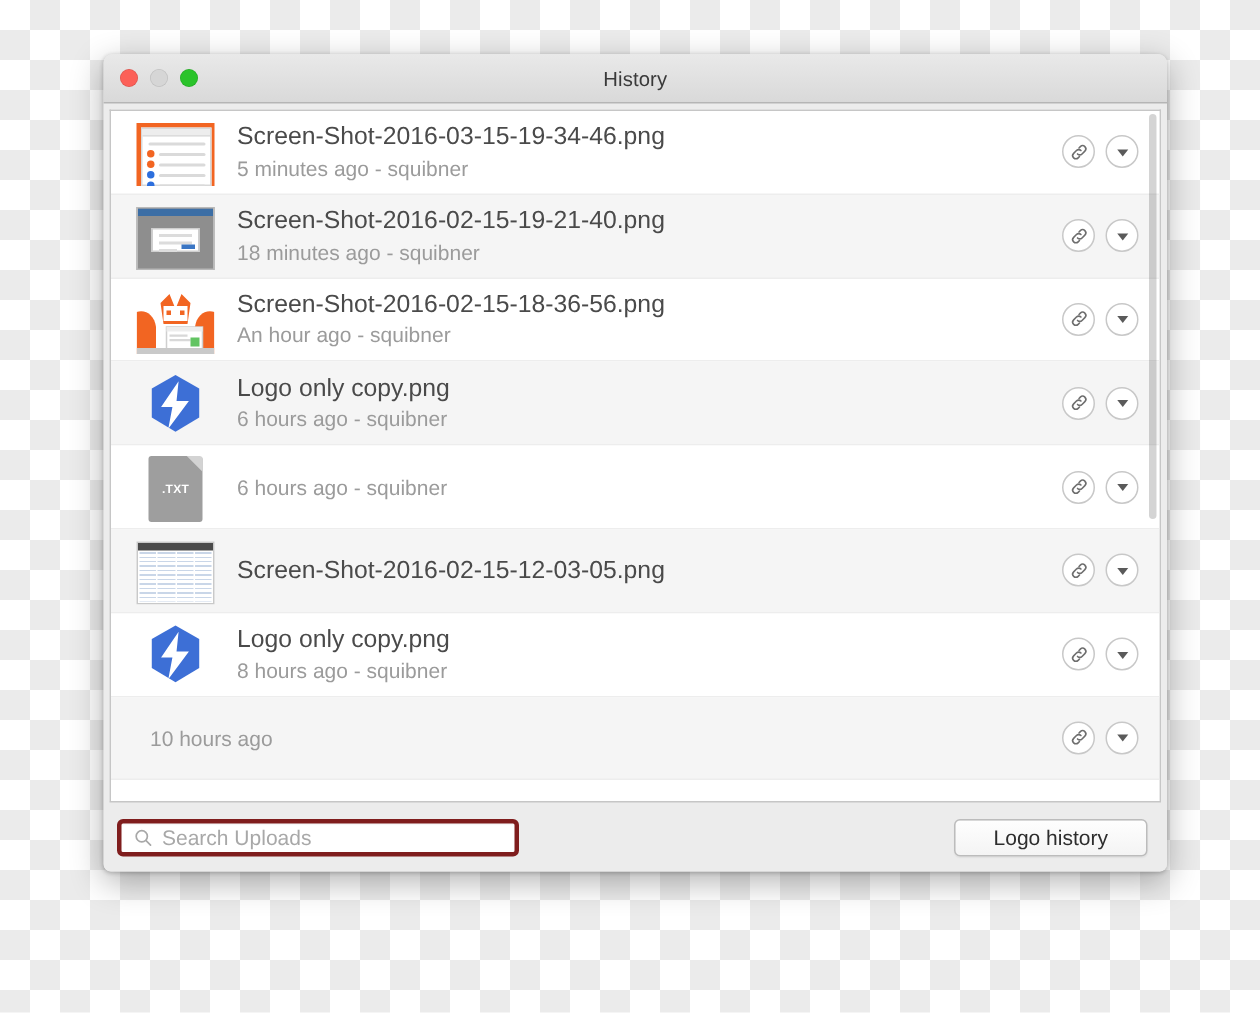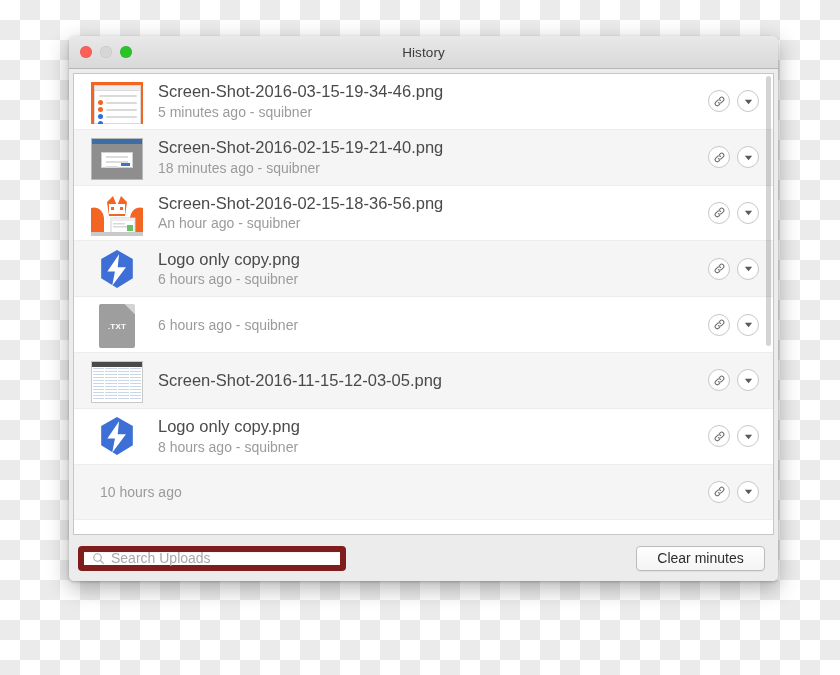--- a/index.html
+++ b/index.html
@@ -279,21 +279,21 @@
     display: flex;
     align-items: center;
     justify-content: space-between;
     padding: 0 9px 0 5px;
   }
 
   .search-field {
     width: 268px;
     height: 25px;
     background: #fff;
-    border: 6px solid #7f1d1d;
+    border: 3px solid #7f1d1d;
     border-radius: 4px;
     display: flex;
     align-items: center;
     padding: 0 8px;
     gap: 6px;
     box-shadow: inset 0 1px 1px rgba(0,0,0,0.04);
   }
   .search-placeholder {
     font-size: 14px;
     color: #a8a8a8;
@@ -508,21 +508,21 @@
               <div class="hdr"></div>
               <div class="grid">
                   <span></span>
                   <span></span>
                   <span></span>
                   <span></span>
                 </div>
             </div>
           </div>
           <div class="meta">
-            <div class="fname">Screen-Shot-2016-11-15-12-03-05.png</div>
+            <div class="fname">Screen-Shot-2016-02-15-12-03-05.png</div>
           </div>
           <div class="actions">
             <span class="circle-btn">
               <svg width="13" height="13" viewBox="0 0 16 16">
                 <g fill="none" stroke="#6e6e6e" stroke-width="1.3" stroke-linecap="round">
                   <path d="M6.6 9.4a2.6 2.6 0 0 0 3.7 0l2.3-2.3a2.6 2.6 0 0 0-3.7-3.7L7.8 4.5"></path>
                   <path d="M9.4 6.6a2.6 2.6 0 0 0-3.7 0L3.4 8.9a2.6 2.6 0 0 0 3.7 3.7l1.1-1.1"></path>
                 </g>
               </svg>
             </span>
@@ -601,17 +601,17 @@
     </div>
 
     <div class="bottombar">
       <div class="search-field">
         <svg width="13" height="13" viewBox="0 0 16 16">
           <circle cx="6.8" cy="6.8" r="4.6" fill="none" stroke="#a8a8a8" stroke-width="1.4"></circle>
           <line x1="10.3" y1="10.3" x2="14" y2="14" stroke="#a8a8a8" stroke-width="1.4" stroke-linecap="round"></line>
         </svg>
         <span class="search-placeholder">Search Uploads</span>
       </div>
-      <button class="clear-btn">Clear minutes</button>
+      <button class="clear-btn">Logo history</button>
     </div>
 
   </div>
 </div>
 
 </body></html>

